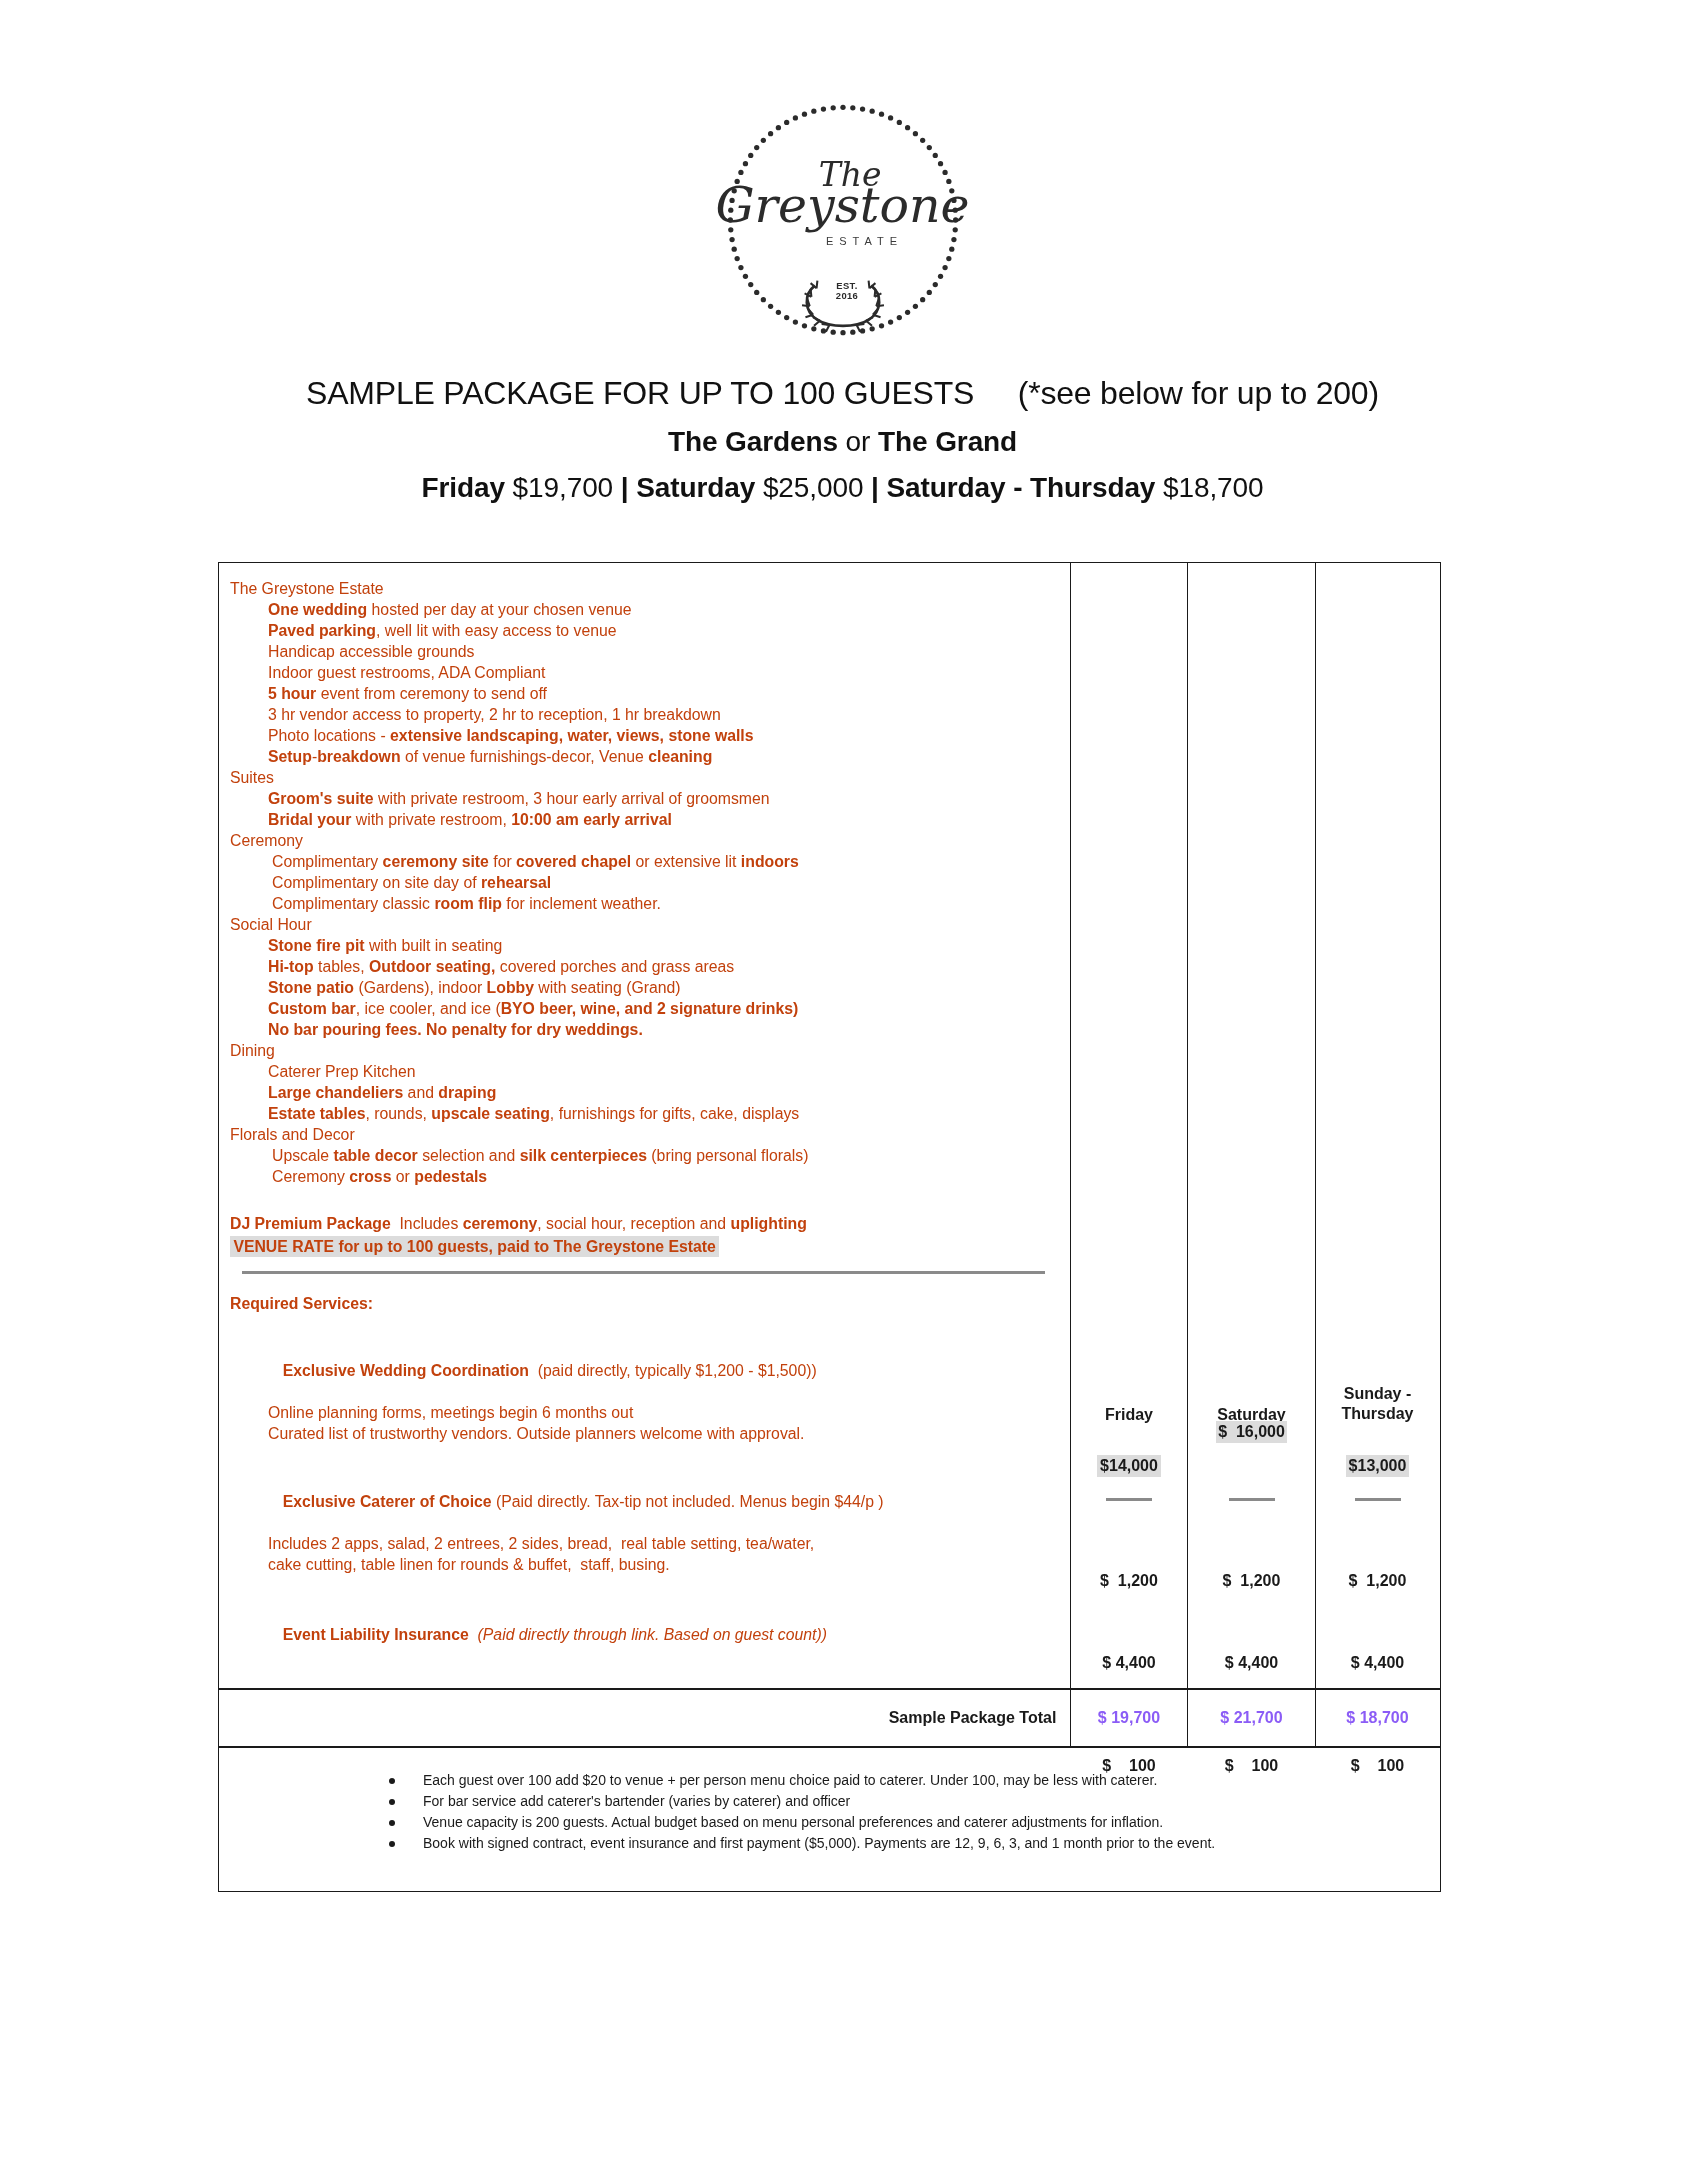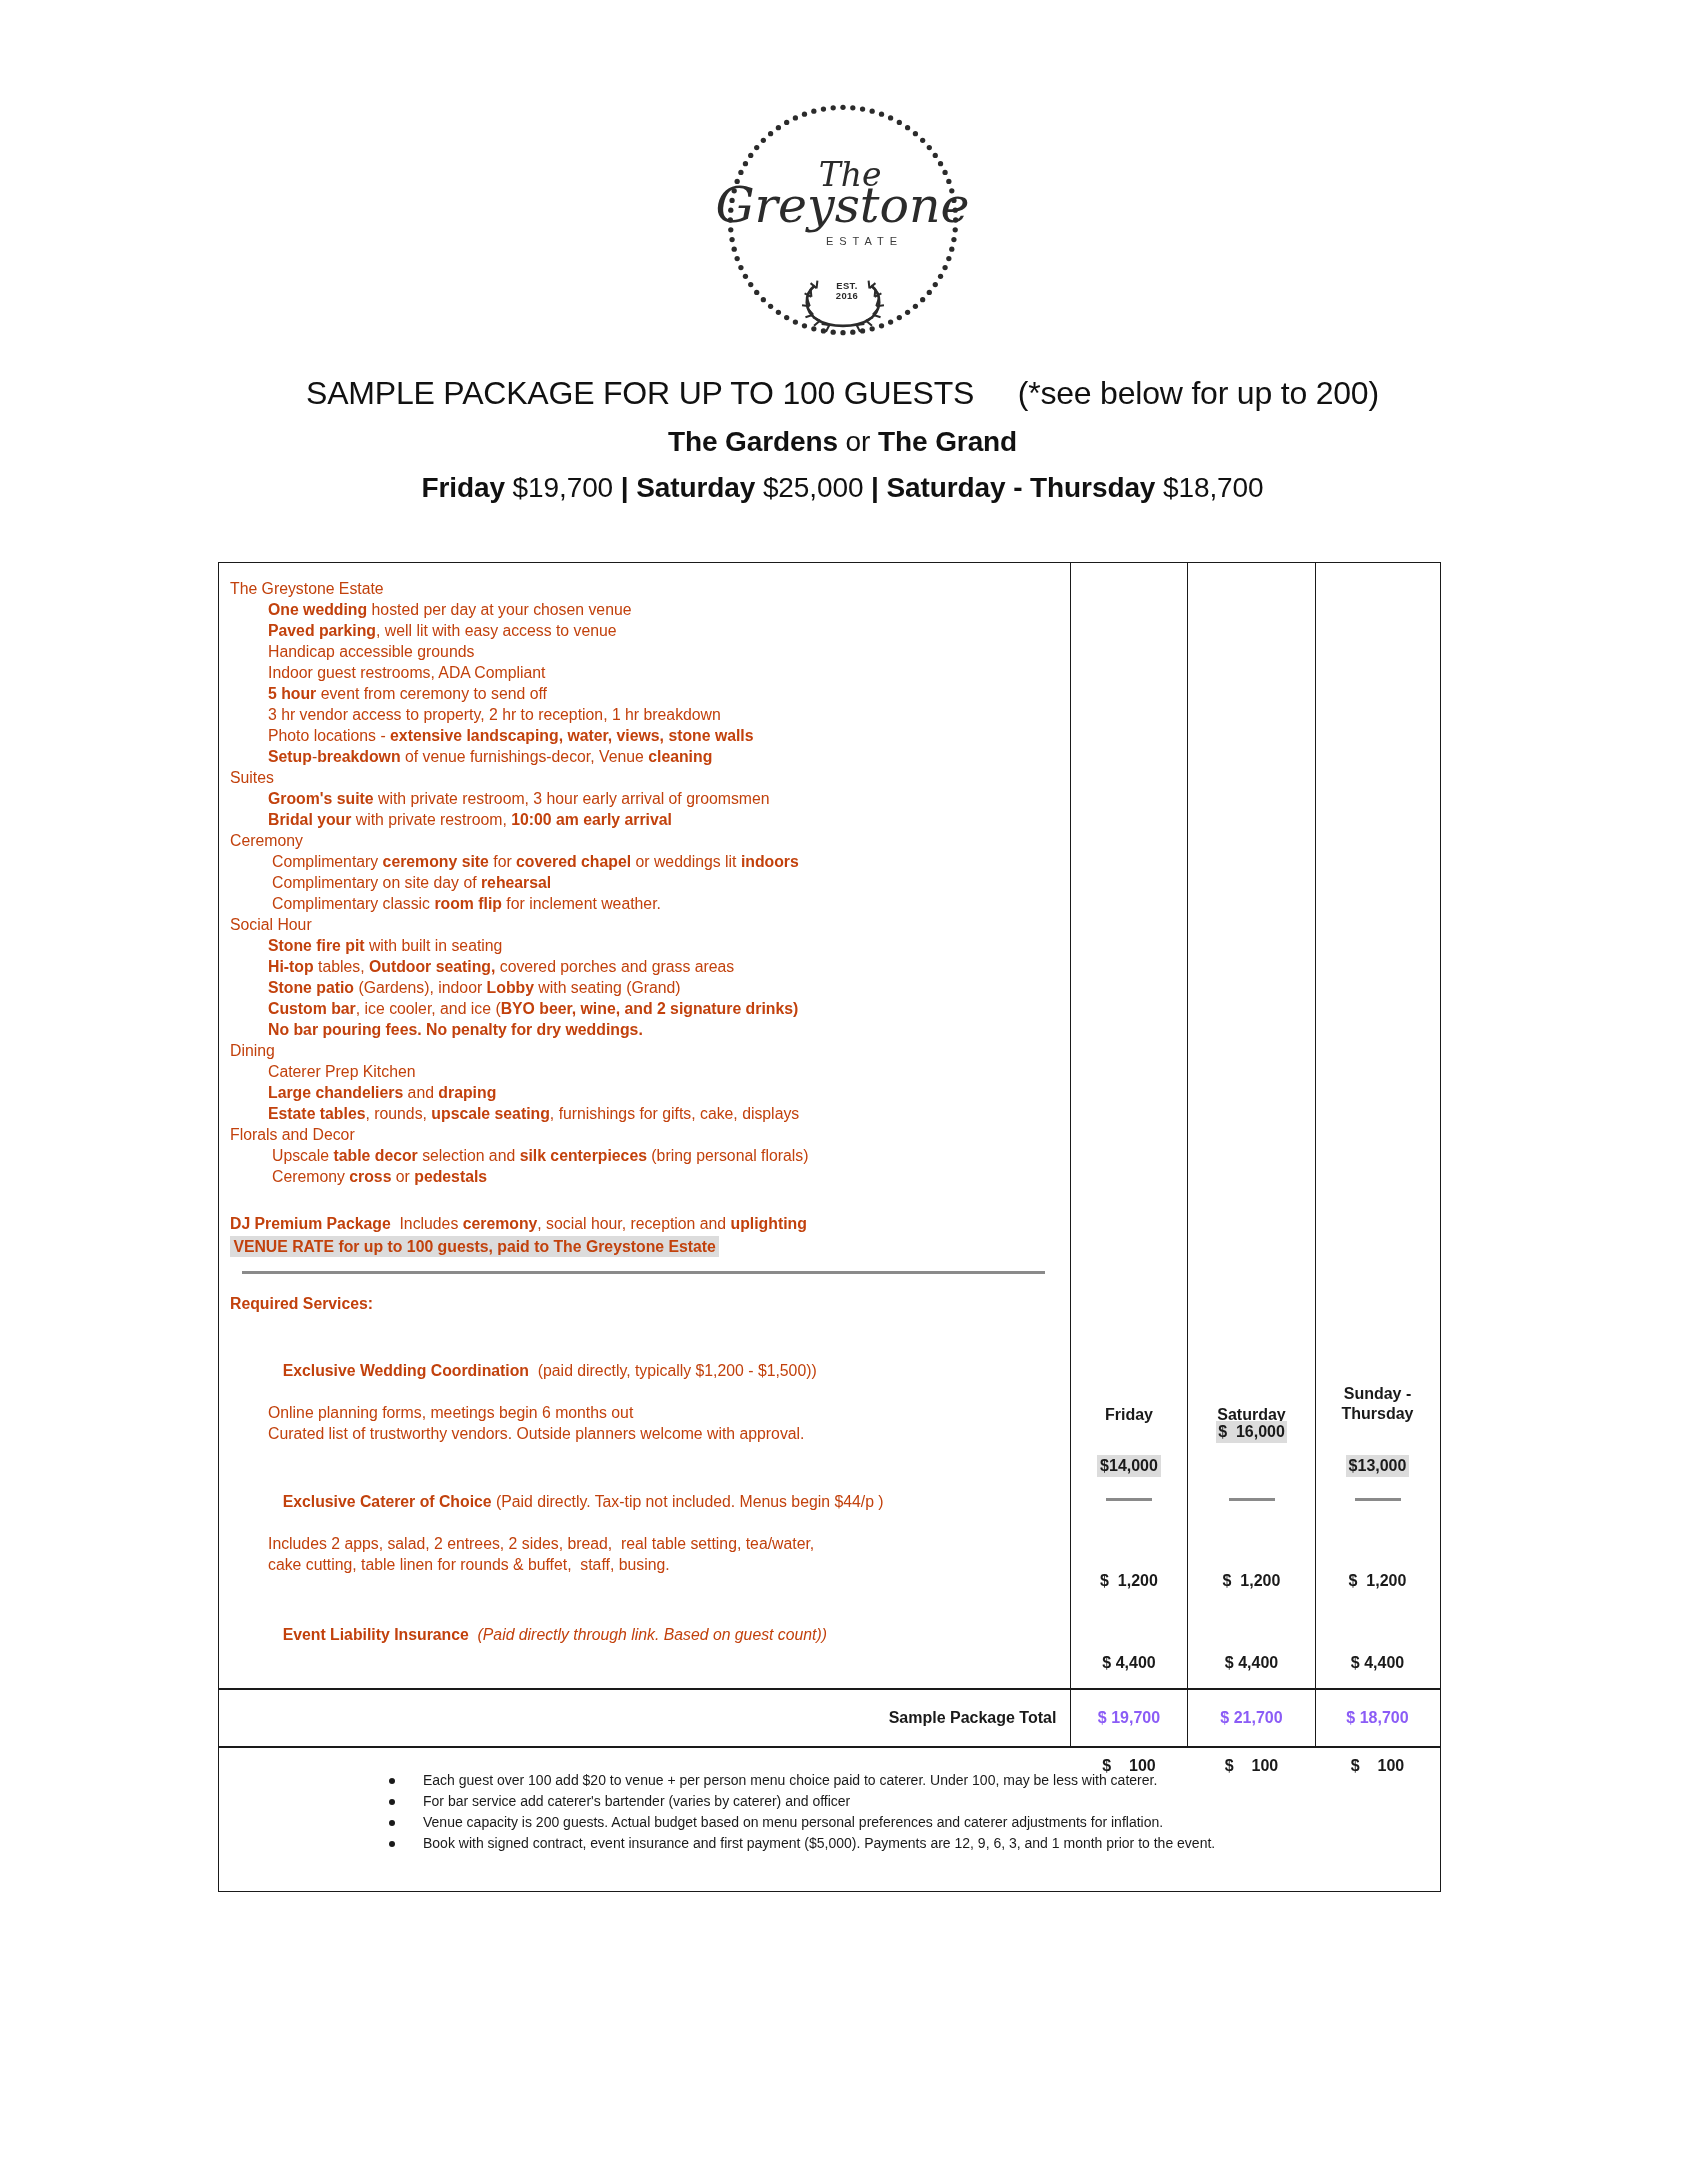--- a/index.html
+++ b/index.html
@@ -382,21 +382,21 @@
             <div class="row-line ind1"><span class="n">Handicap accessible grounds</span></div>
             <div class="row-line ind1"><span class="n">Indoor guest restrooms, ADA Compliant</span></div>
             <div class="row-line ind1"><span class="b">5 hour</span><span class="n"> event from ceremony to send off</span></div>
             <div class="row-line ind1"><span class="n">3 hr vendor access to property, 2 hr to reception, 1 hr breakdown</span></div>
             <div class="row-line ind1"><span class="n">Photo locations - </span><span class="b">extensive landscaping, water, views, stone walls</span></div>
             <div class="row-line ind1"><span class="b">Setup</span><span class="n">-</span><span class="b">breakdown</span><span class="n"> of venue furnishings-decor, Venue </span><span class="b">cleaning</span></div>
             <div class="row-line ind0">Suites</div>
             <div class="row-line ind1"><span class="b">Groom's suite</span><span class="n"> with private restroom, 3 hour early arrival of groomsmen</span></div>
             <div class="row-line ind1"><span class="b">Bridal your</span><span class="n"> with private restroom, </span><span class="b">10:00 am early arrival</span></div>
             <div class="row-line ind0">Ceremony</div>
-            <div class="row-line ind2"><span class="n">Complimentary </span><span class="b">ceremony site</span><span class="n"> for </span><span class="b">covered chapel</span><span class="n"> or weddings lit </span><span class="b">indoors</span></div>
+            <div class="row-line ind2"><span class="n">Complimentary </span><span class="b">ceremony site</span><span class="n"> for </span><span class="b">covered chapel</span><span class="n"> or extensive lit </span><span class="b">indoors</span></div>
             <div class="row-line ind2"><span class="n">Complimentary on site day of </span><span class="b">rehearsal</span></div>
             <div class="row-line ind2"><span class="n">Complimentary classic </span><span class="b">room flip</span><span class="n"> for inclement weather.</span></div>
             <div class="row-line ind0">Social Hour</div>
             <div class="row-line ind1"><span class="b">Stone fire pit</span><span class="n"> with built in seating</span></div>
             <div class="row-line ind1"><span class="b">Hi-top</span><span class="n"> tables, </span><span class="b">Outdoor seating,</span><span class="n"> covered porches and grass areas</span></div>
             <div class="row-line ind1"><span class="b">Stone patio</span><span class="n"> (Gardens), indoor </span><span class="b">Lobby</span><span class="n"> with seating (Grand)</span></div>
             <div class="row-line ind1"><span class="b">Custom bar</span><span class="n">, ice cooler, and ice (</span><span class="b">BYO beer, wine, and 2 signature drinks)</span></div>
             <div class="row-line ind1"><span class="b">No bar pouring fees. No penalty for dry weddings.</span></div>
             <div class="row-line ind0">Dining</div>
             <div class="row-line ind1"><span class="n">Caterer Prep Kitchen</span></div>

